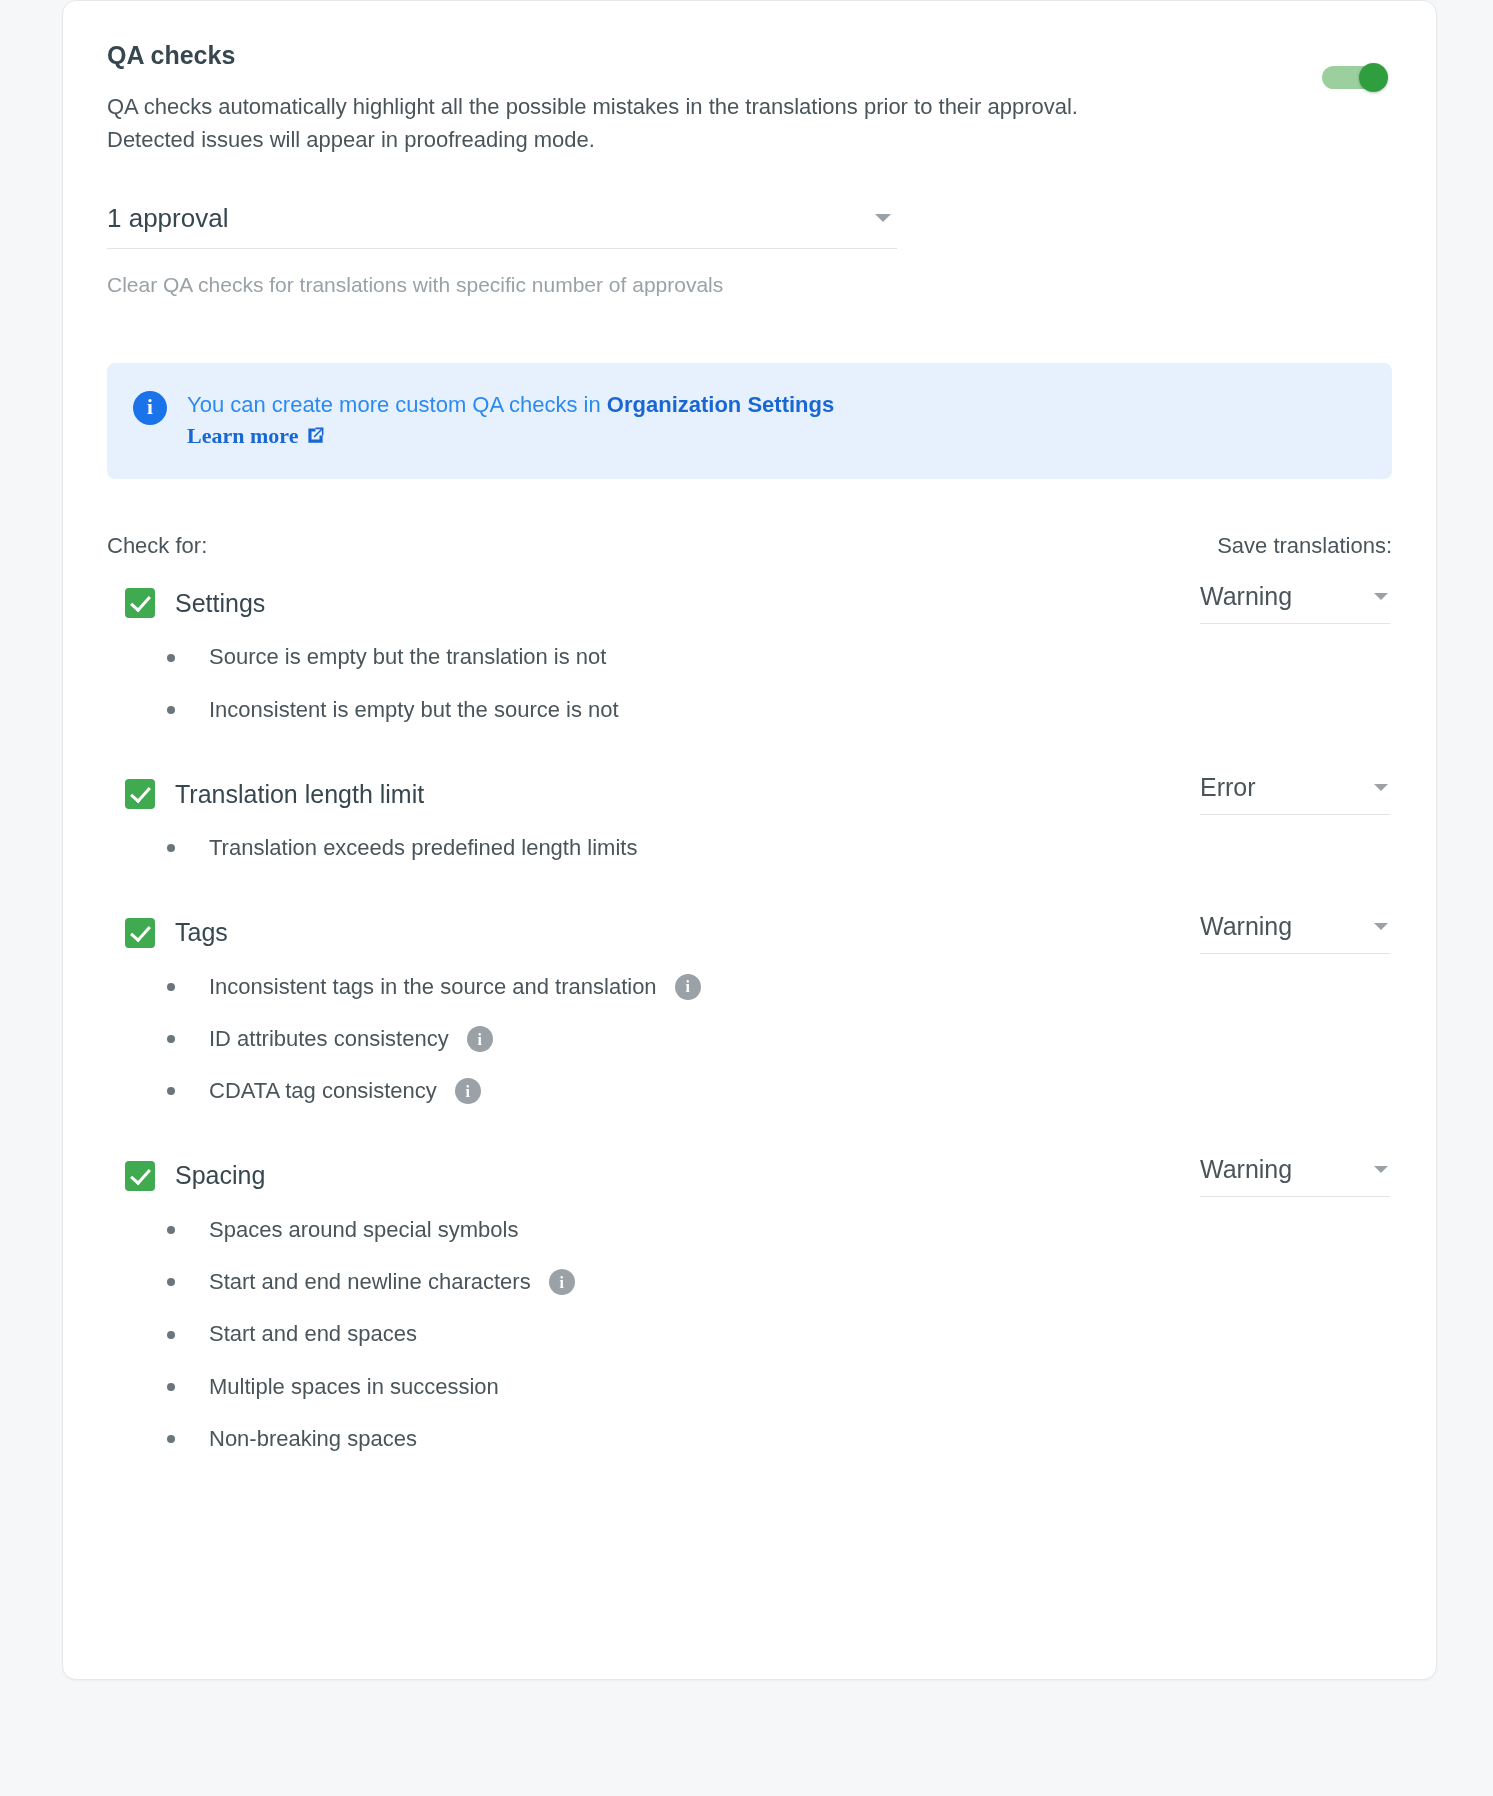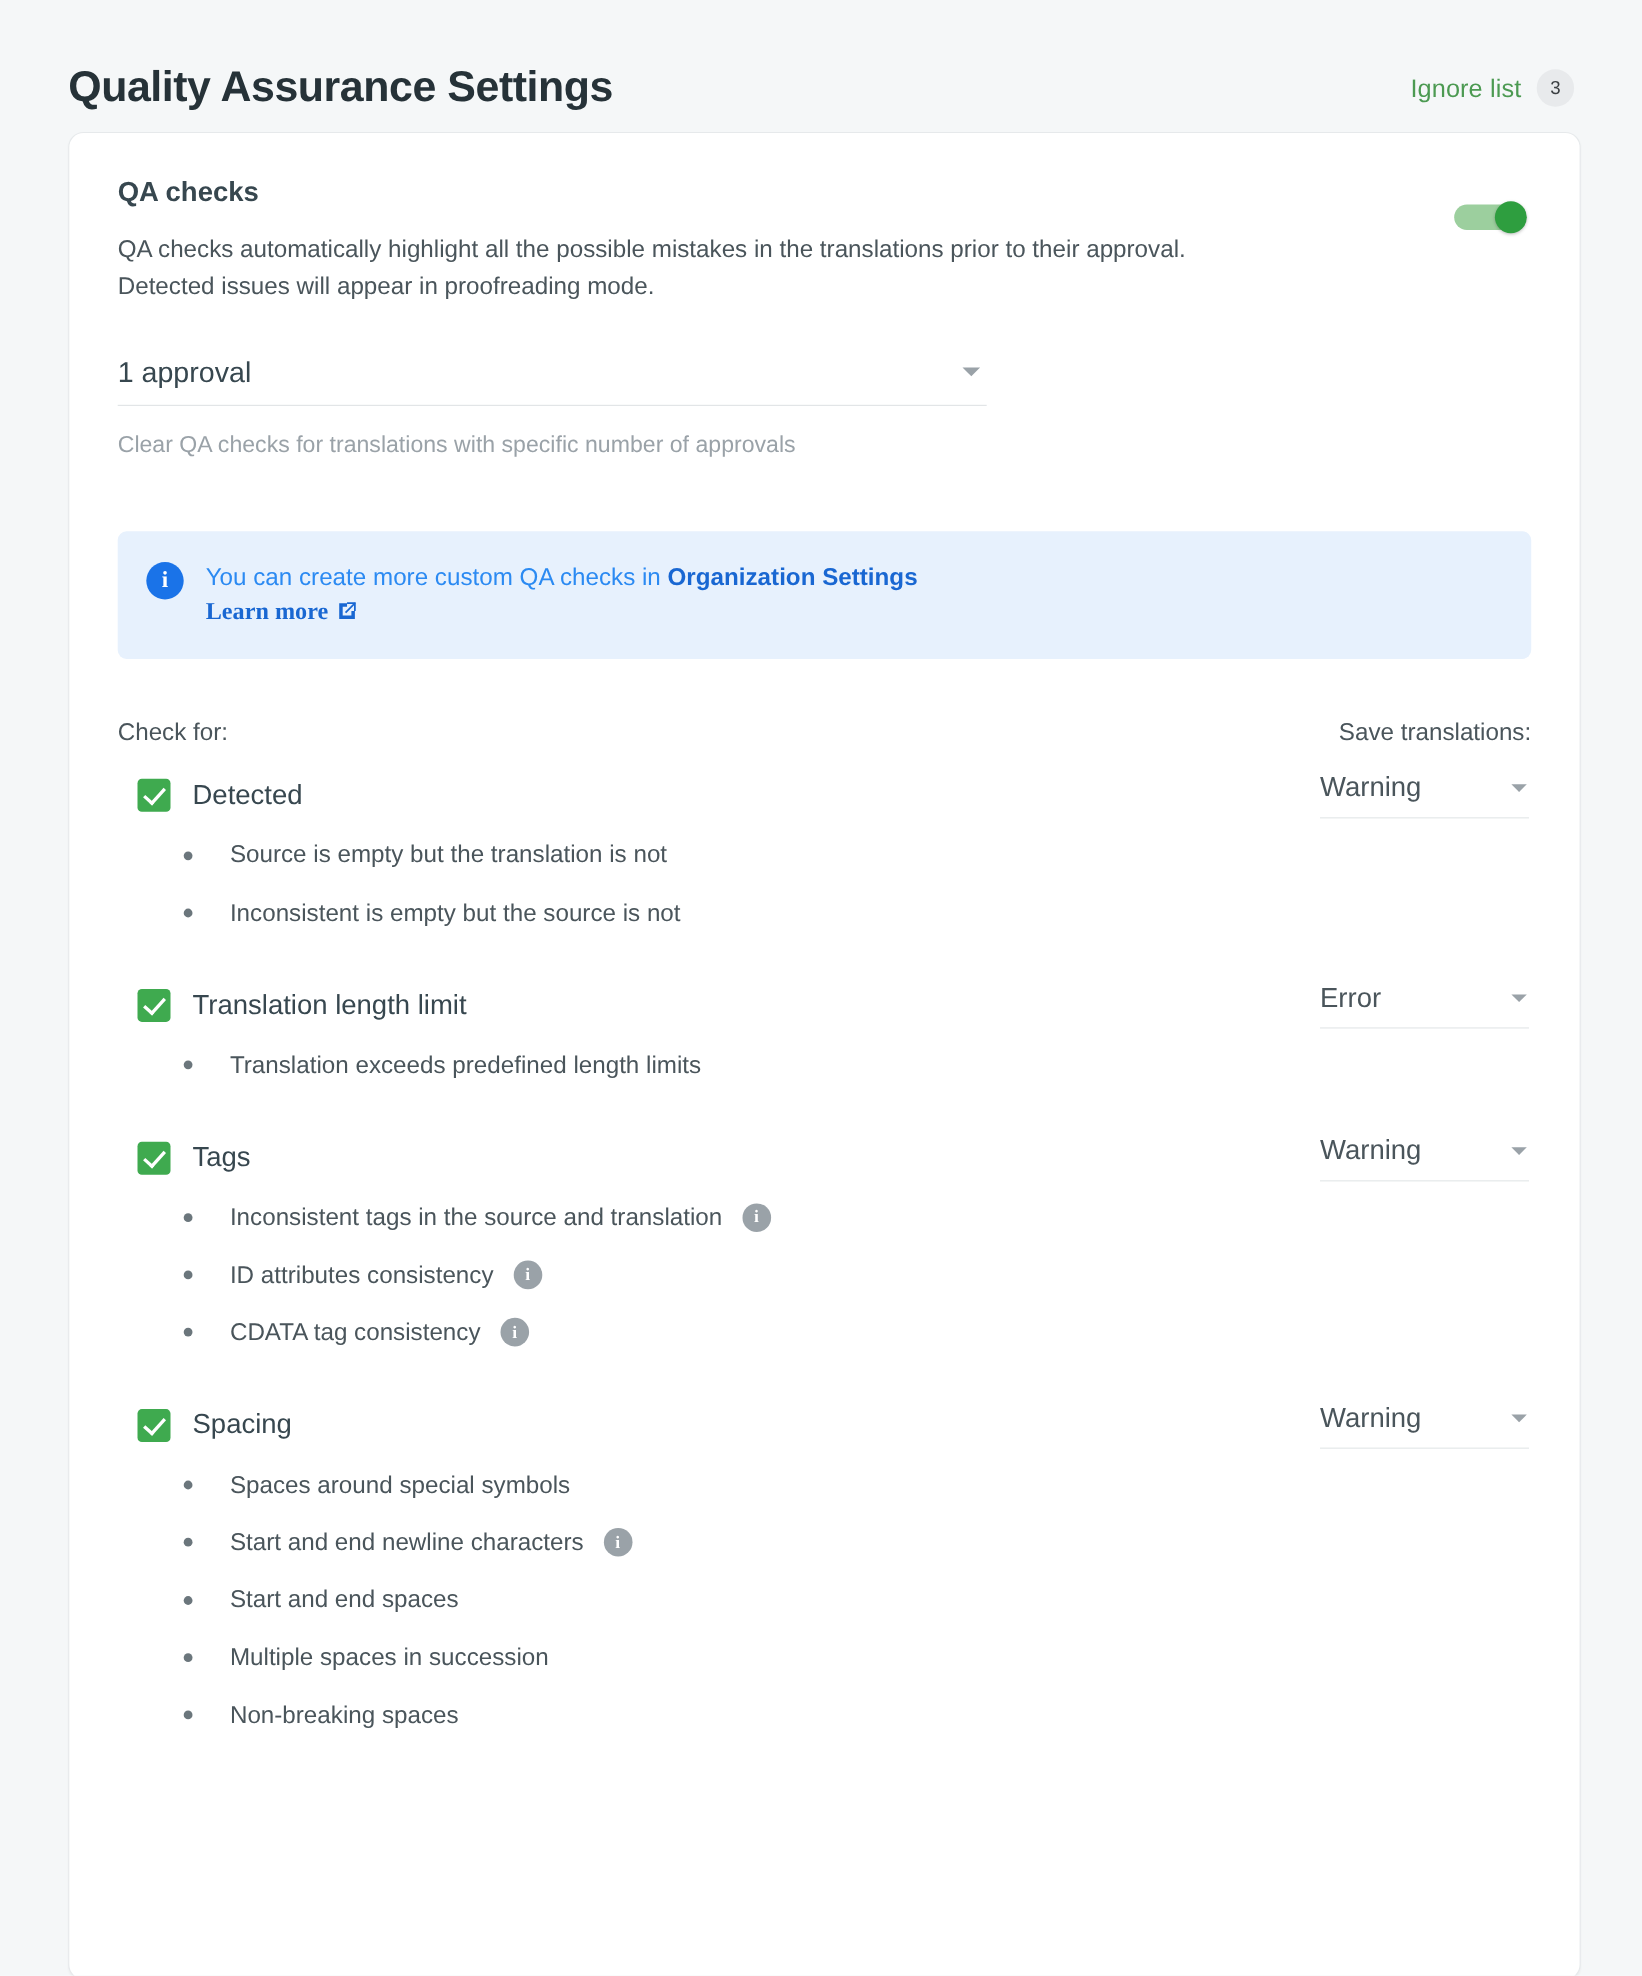--- a/index.html
+++ b/index.html
@@ -291,27 +291,20 @@
     cursor: pointer;
     font-family: "Liberation Serif", serif;
   }
   .group-gap { height: 14px; }
 </style>
 </head>
 <body>
 
 <div class="page">
 
-  <div class="page-header">
-    <div class="page-title">Quality Assurance Settings</div>
-    <div class="header-right">
-      <span class="ignore-list-link">Ignore list</span>
-      <span class="ignore-badge">3</span>
-    </div>
-  </div>
 
   <div class="card">
 
     <div class="section-head">
       <div>
         <div class="section-title">QA checks</div>
         <div class="section-desc">QA checks automatically highlight all the possible mistakes in the translations prior to their approval. Detected issues will appear in proofreading mode.</div>
       </div>
       <div class="toggle">
         <div class="track"></div>
@@ -345,21 +338,21 @@
     <div class="checks-head">
       <span class="checks-head-label">Check for:</span>
       <span class="checks-head-label">Save translations:</span>
     </div>
 
     <div id="checks-container">
         <div class="check-group">
           <div class="check-row">
             <div class="check-left">
               <div class="checkbox"></div>
-              <div class="check-name">Detected</div>
+              <div class="check-name">Settings</div>
             </div>
             <div class="severity">
               <span class="severity-value">Warning</span>
               <span class="caret"></span>
             </div>
           </div>
           <ul class="bullets">
             <li>
               <span class="bullet-dot"></span>
               <span>Source is empty but the translation is not</span>

